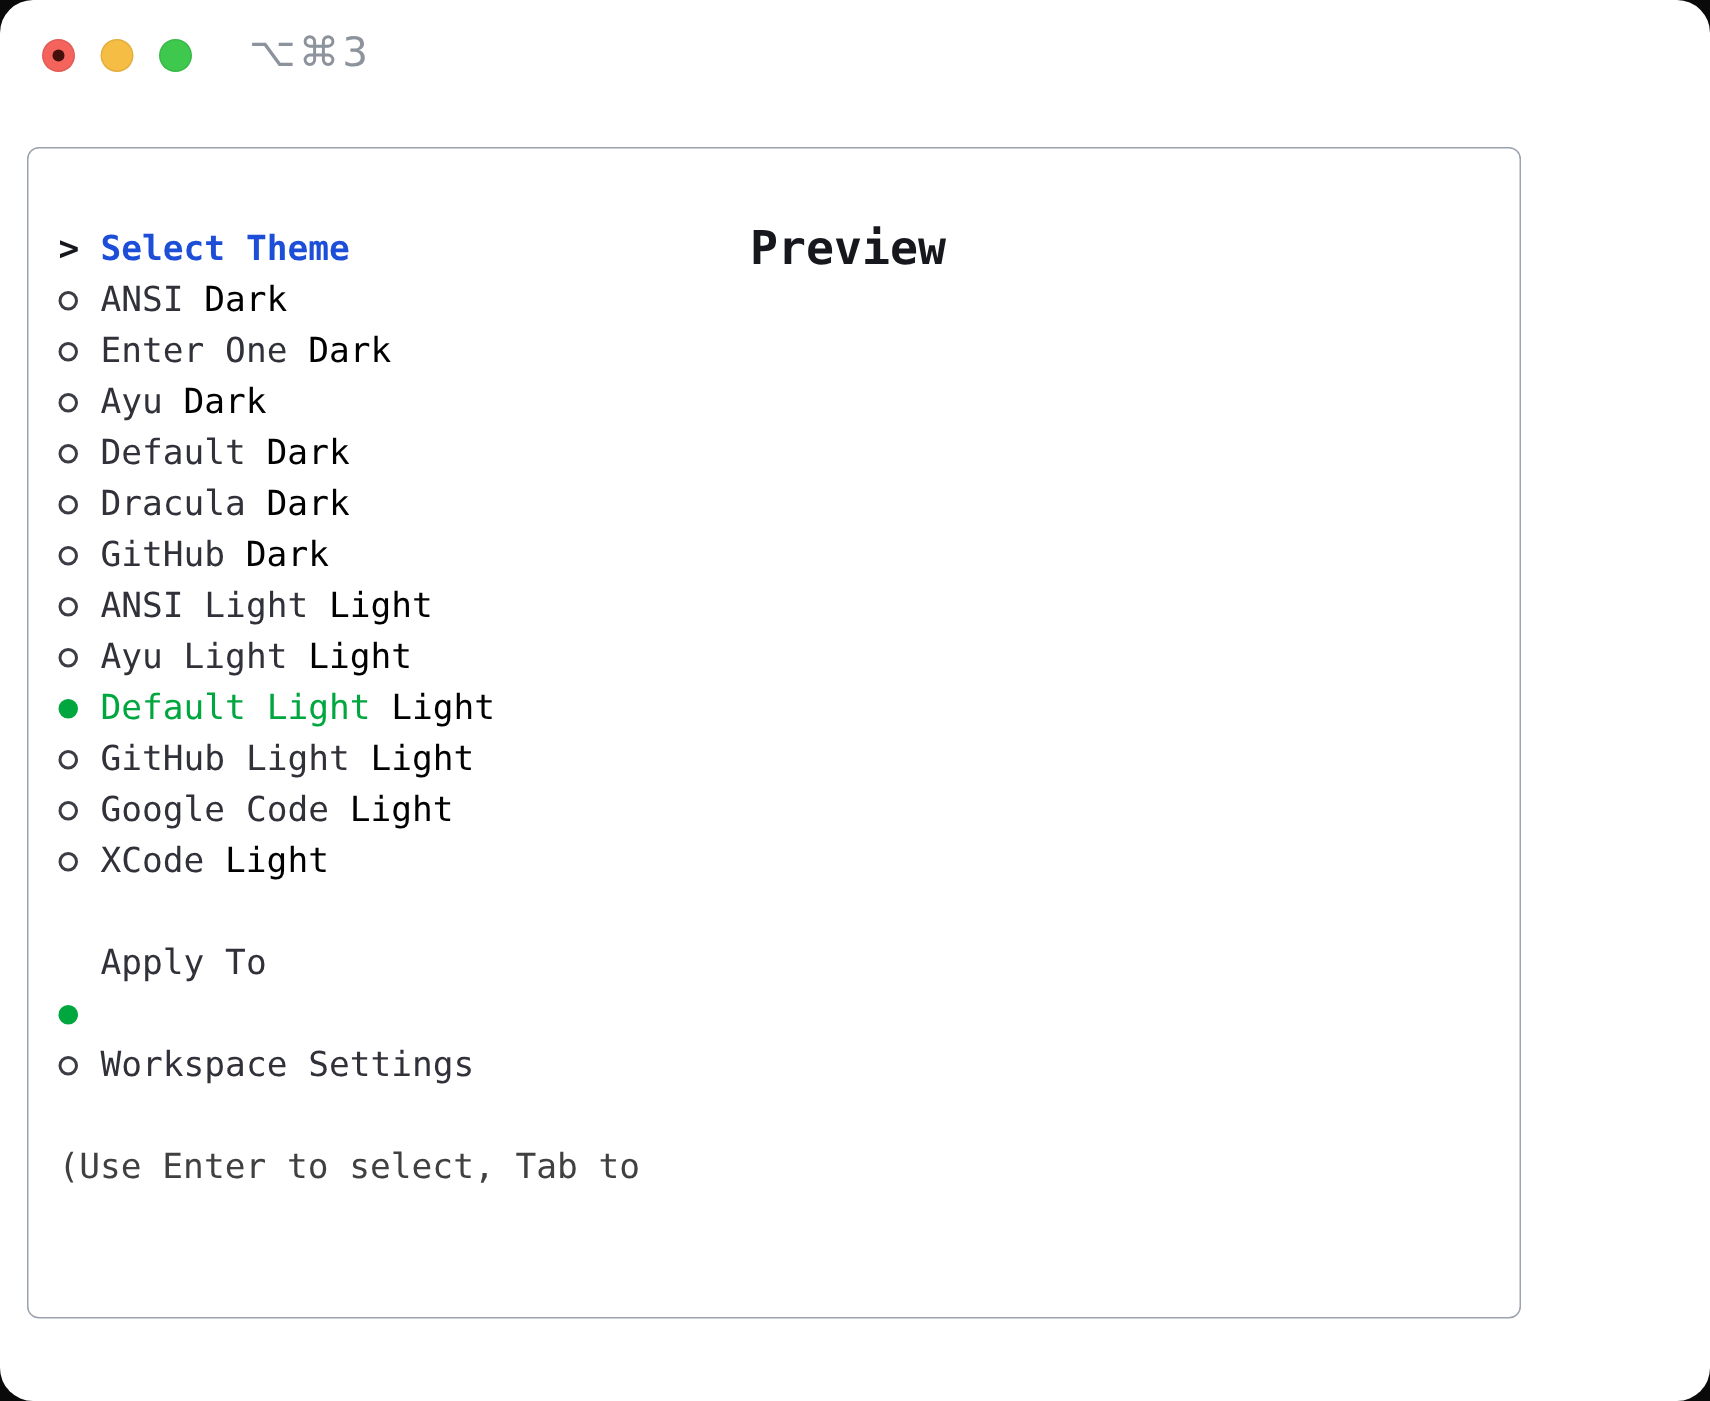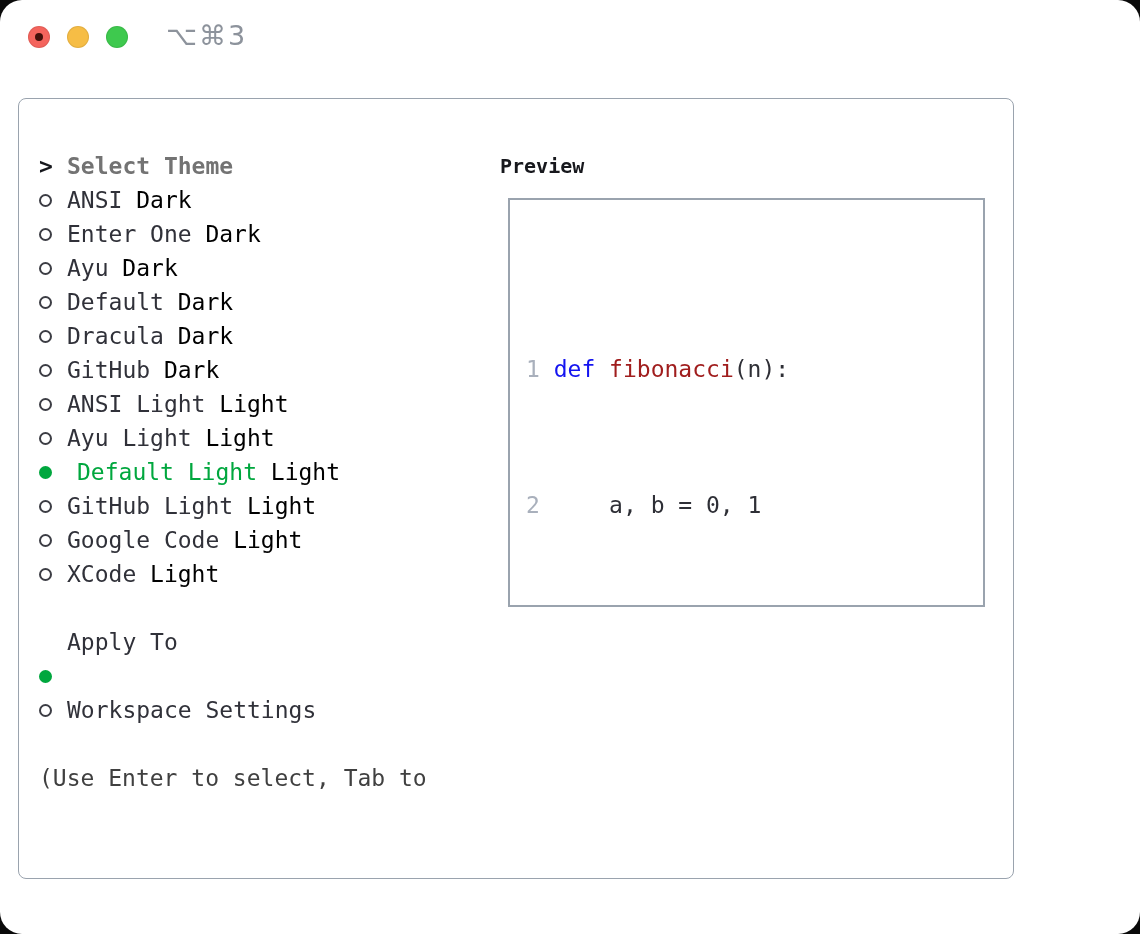--- a/index.html
+++ b/index.html
@@ -20,29 +20,29 @@
   .panel { position:absolute; left:18px; top:98px; width:996px; height:781px;
            border:1.5px solid #9aa3ae; border-radius:8px; background:#fff; }
 
   
   .menu { position:absolute; left:20px; top:50px; font-size:23px; line-height:34px; color:#303139; }
   .row { display:flex; align-items:center; height:34px; white-space:pre; }
   .mk  { width:28px; flex:0 0 28px; display:flex; align-items:center; }
   .caret { font-weight:bold; color:#17181d; }
   .radio { width:13px; height:13px; border:2px solid #3c3d44; border-radius:50%; }
   .radio.on { background:#00a73e; border-color:#00a73e; }
-  .menu-header .lbl { font-weight:bold; color:#737373; }
+  .menu-header .lbl { font-weight:bold; color:#1d4ed8; }
   .sfx { color:#000000; margin-left:0.6em; }
-  .row.sel .lbl { color:#00a73e;margin-left:10px; }
+  .row.sel .lbl { color:#00a73e; }
   .spacer { height:34px; }
   .help-line { height:34px; line-height:34px; color:#404040; white-space:pre; }
 
   
   .preview-title { position:absolute; left:481px; top:50px; height:34px; line-height:34px;
-                   font-size:20px; font-weight:bold; color:#17181d; }
+                   font-size:31px; font-weight:bold; color:#17181d; }
   .preview-box { position:absolute; left:489px; top:99px; width:477px; height:409px;
                  border:2px solid #9aa3ae; background:#fff; overflow:hidden; }
   .code { padding:50px 0 0 16px; font-size:23px; line-height:34px; white-space:pre; }
   .cl { height:34px; }
   .num { display:inline-block; min-width:1ch; margin-right:1ch; color:#a9b0bc; }
   .kw  { color:#1414f0; }
   .fn  { color:#a01d1d; }
   .pl  { color:#2e2f36; }
 </style>
 </head>
@@ -141,38 +141,15 @@
         <span class="lbl">Workspace Settings</span>
       </div>
 
       <div class="spacer"></div>
 
       <div class="help-line">(Use Enter to select, Tab to</div>
     </div>
 
     <div class="preview-title">Preview</div>
 
-    <div class="preview-box">
-      <div class="code">
-
-        <div class="cl"><span class="num">1</span><span class="kw">def</span><span class="pl"> </span><span class="fn">fibonacci</span><span class="pl">(n):</span></div>
-
-        <div class="cl"><span class="num">2</span><span class="pl">    a, b = 0, 1</span></div>
-
-        
-
-        
-
-        
-
-        
-
-        
-
-        
-
-        
-
-      </div>
-    </div>
 
   </div>
 </div>
 
 </body></html>

